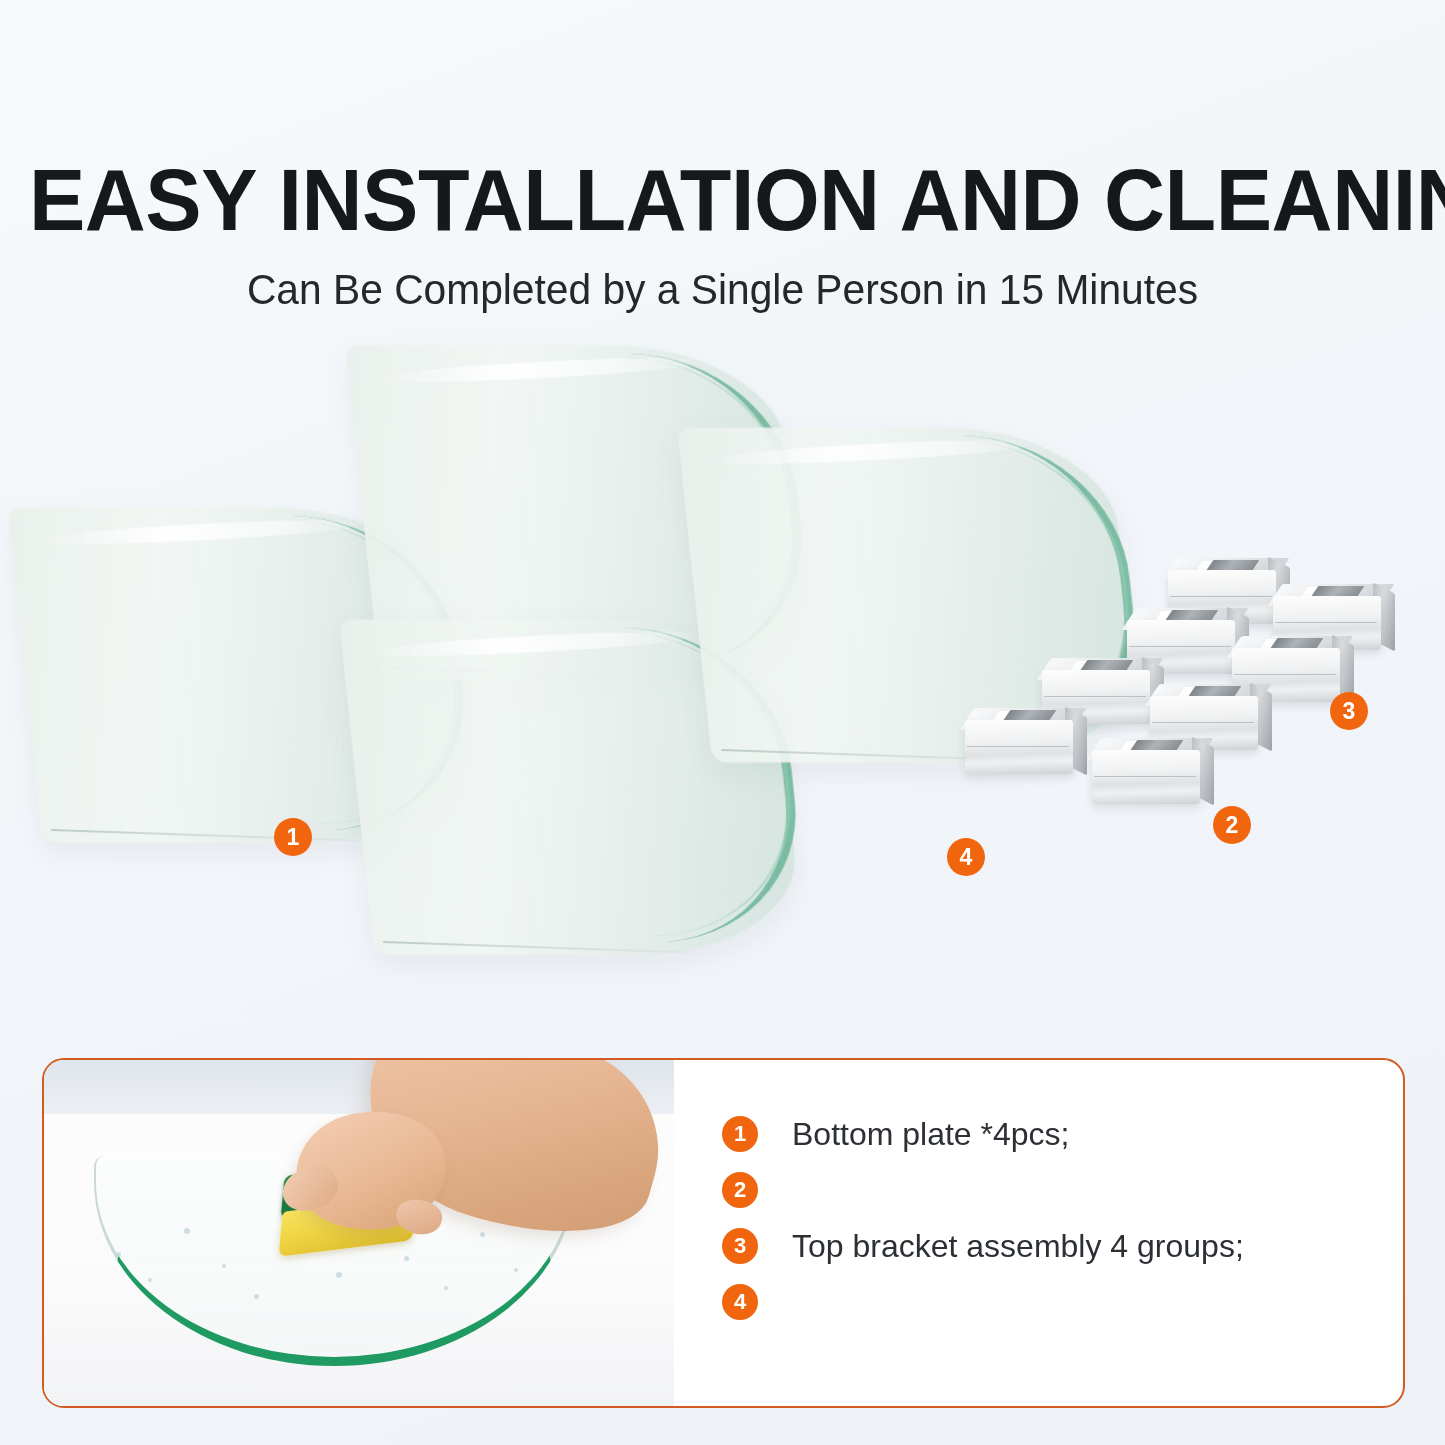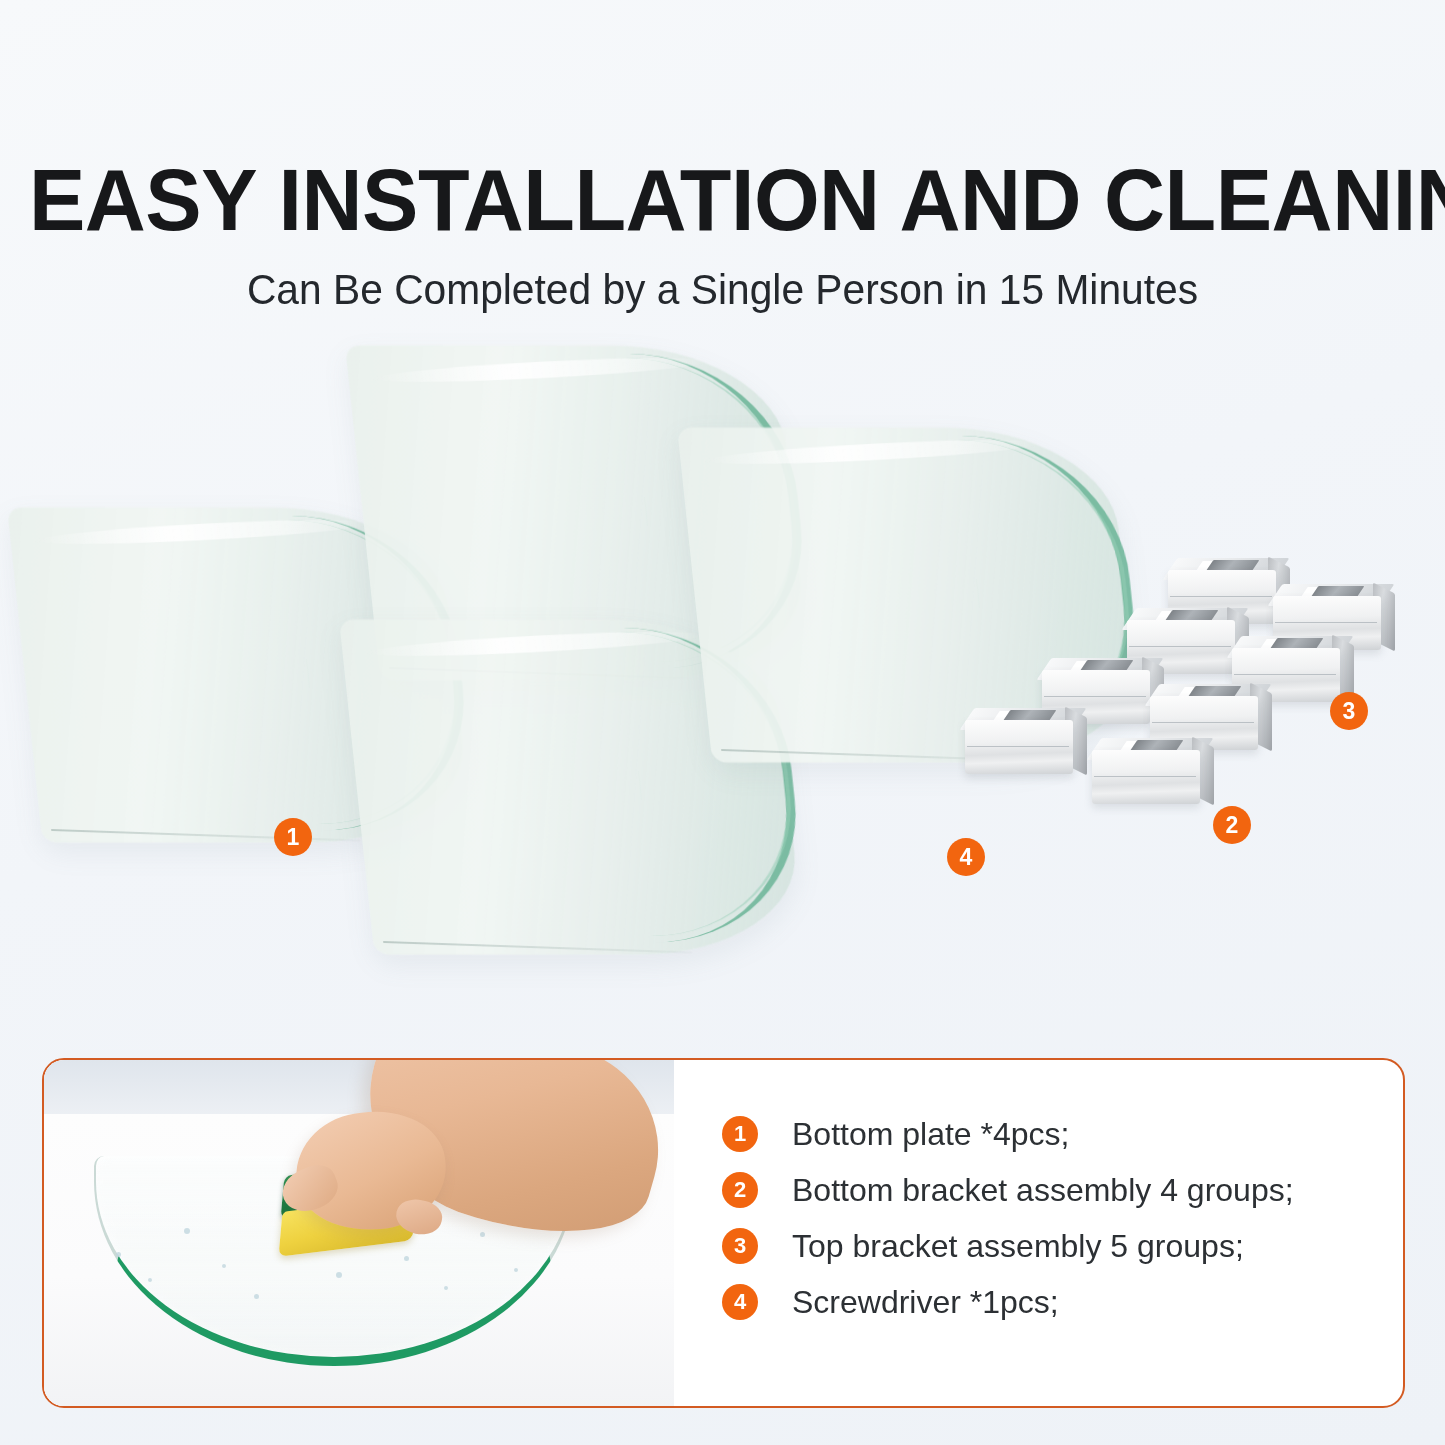--- a/index.html
+++ b/index.html
@@ -443,24 +443,22 @@
     <div class="finger"></div>
   </div>
 
   <div id="legend">
     <div class="legend-row">
       <div class="badge-sm">1</div>
       <div class="txt">Bottom plate *4pcs;</div>
     </div>
     <div class="legend-row">
       <div class="badge-sm">2</div>
-      <div class="txt">Bottom bracket assembly 4 groups;</div>
     </div>
     <div class="legend-row">
       <div class="badge-sm">3</div>
-      <div class="txt">Top bracket assembly 5 groups;</div>
+      <div class="txt">Top bracket assembly 4 groups;</div>
     </div>
     <div class="legend-row">
       <div class="badge-sm">4</div>
-      <div class="txt">Screwdriver *1pcs;</div>
     </div>
   </div>
 </div>
 
 </body></html>

